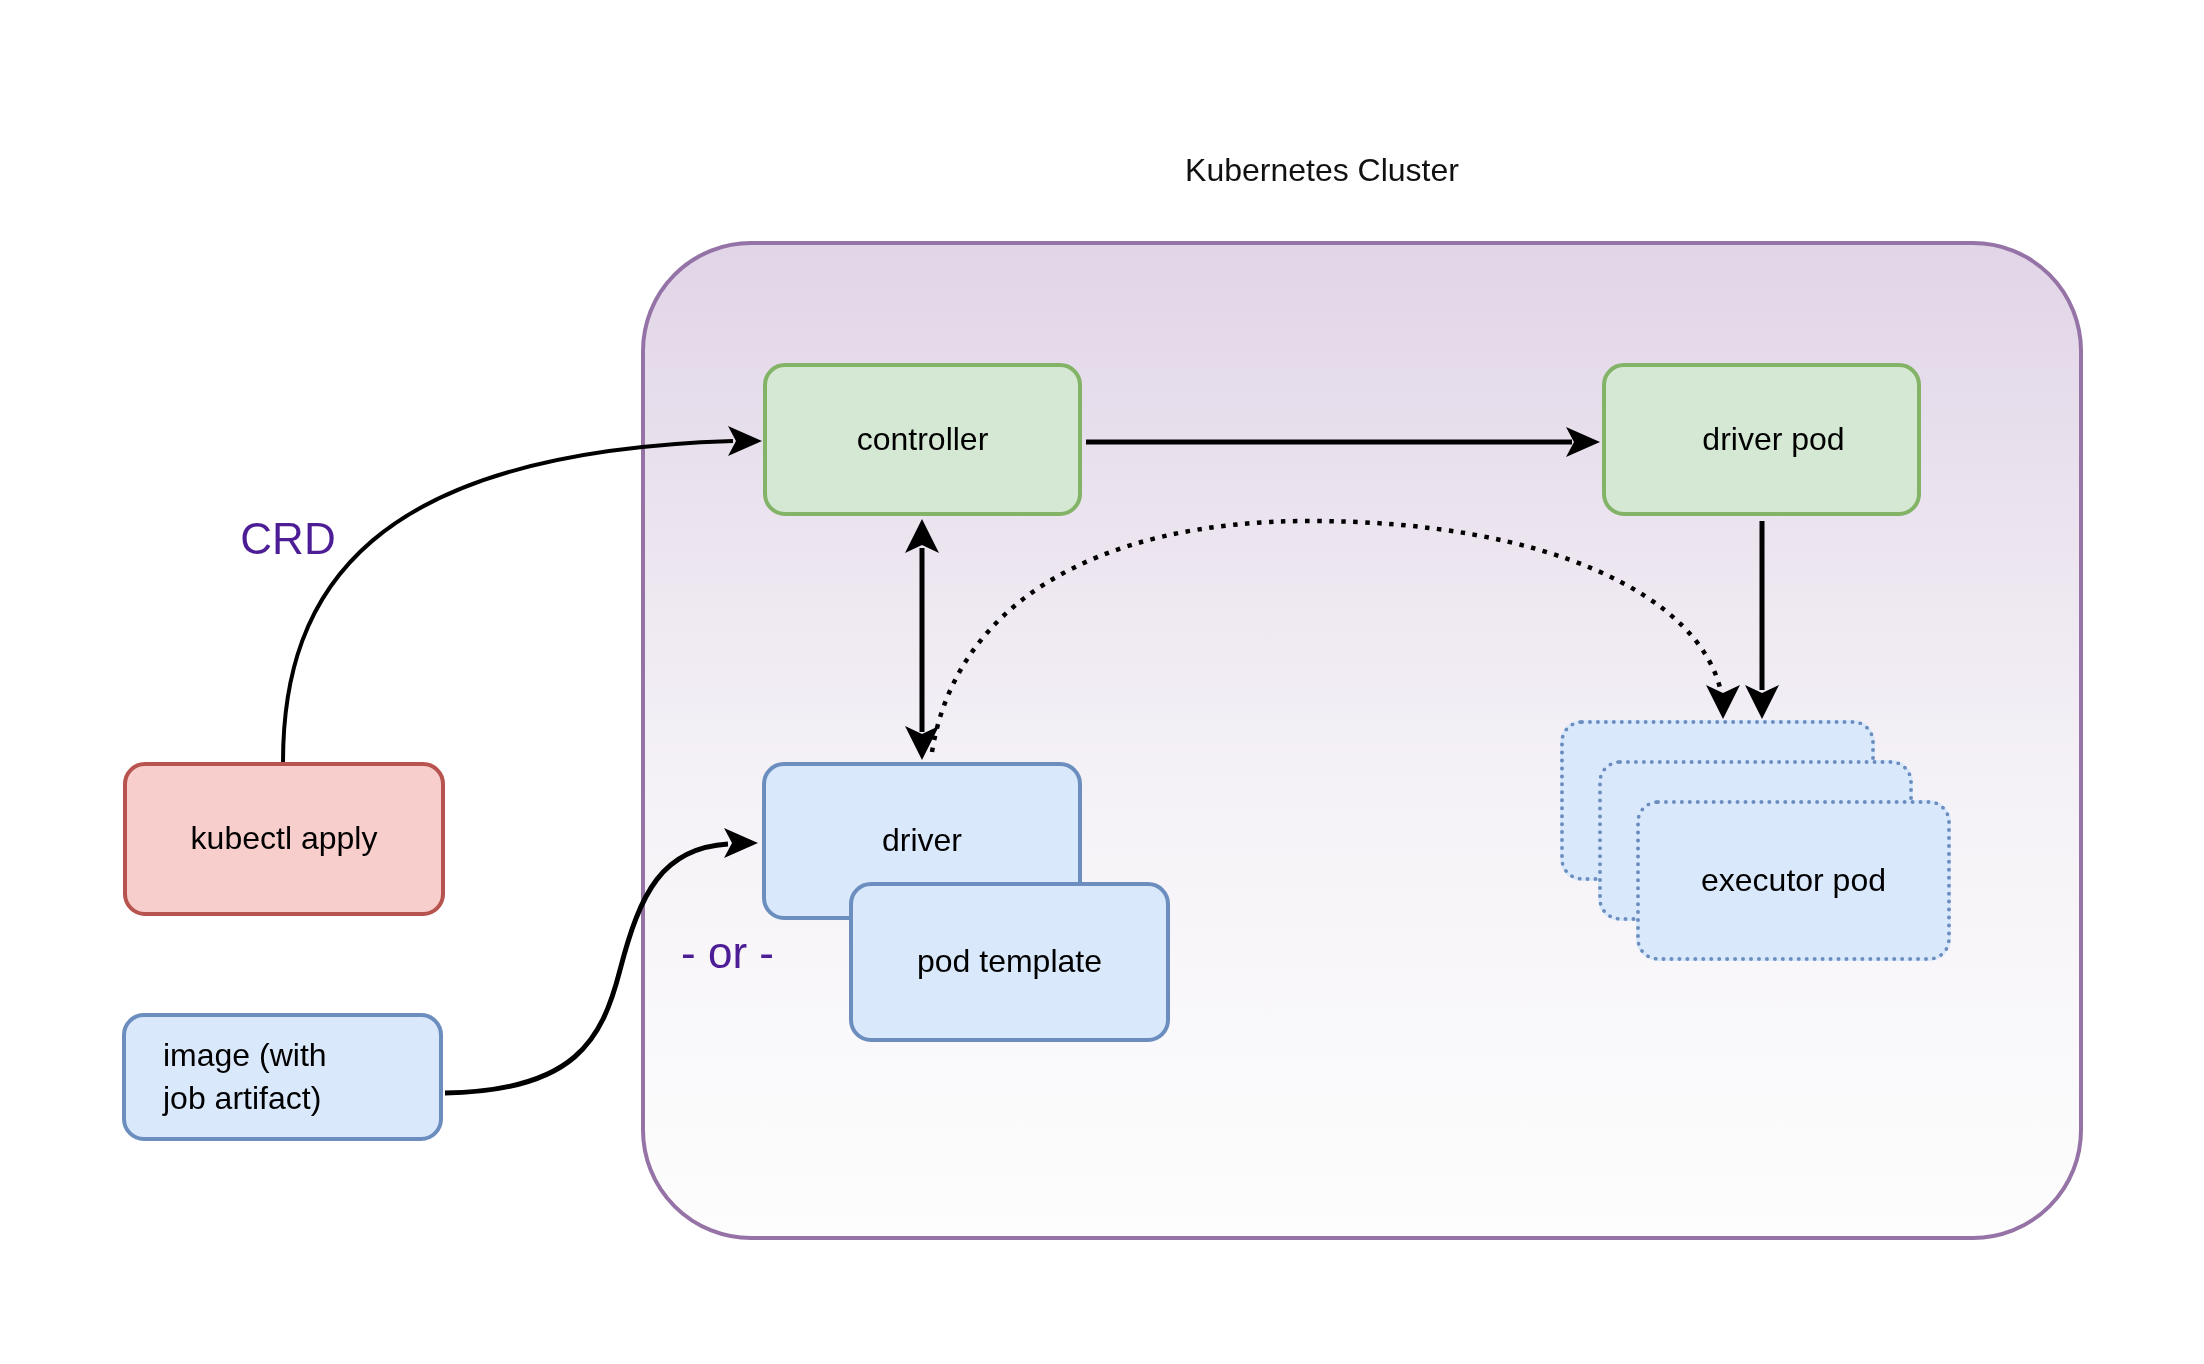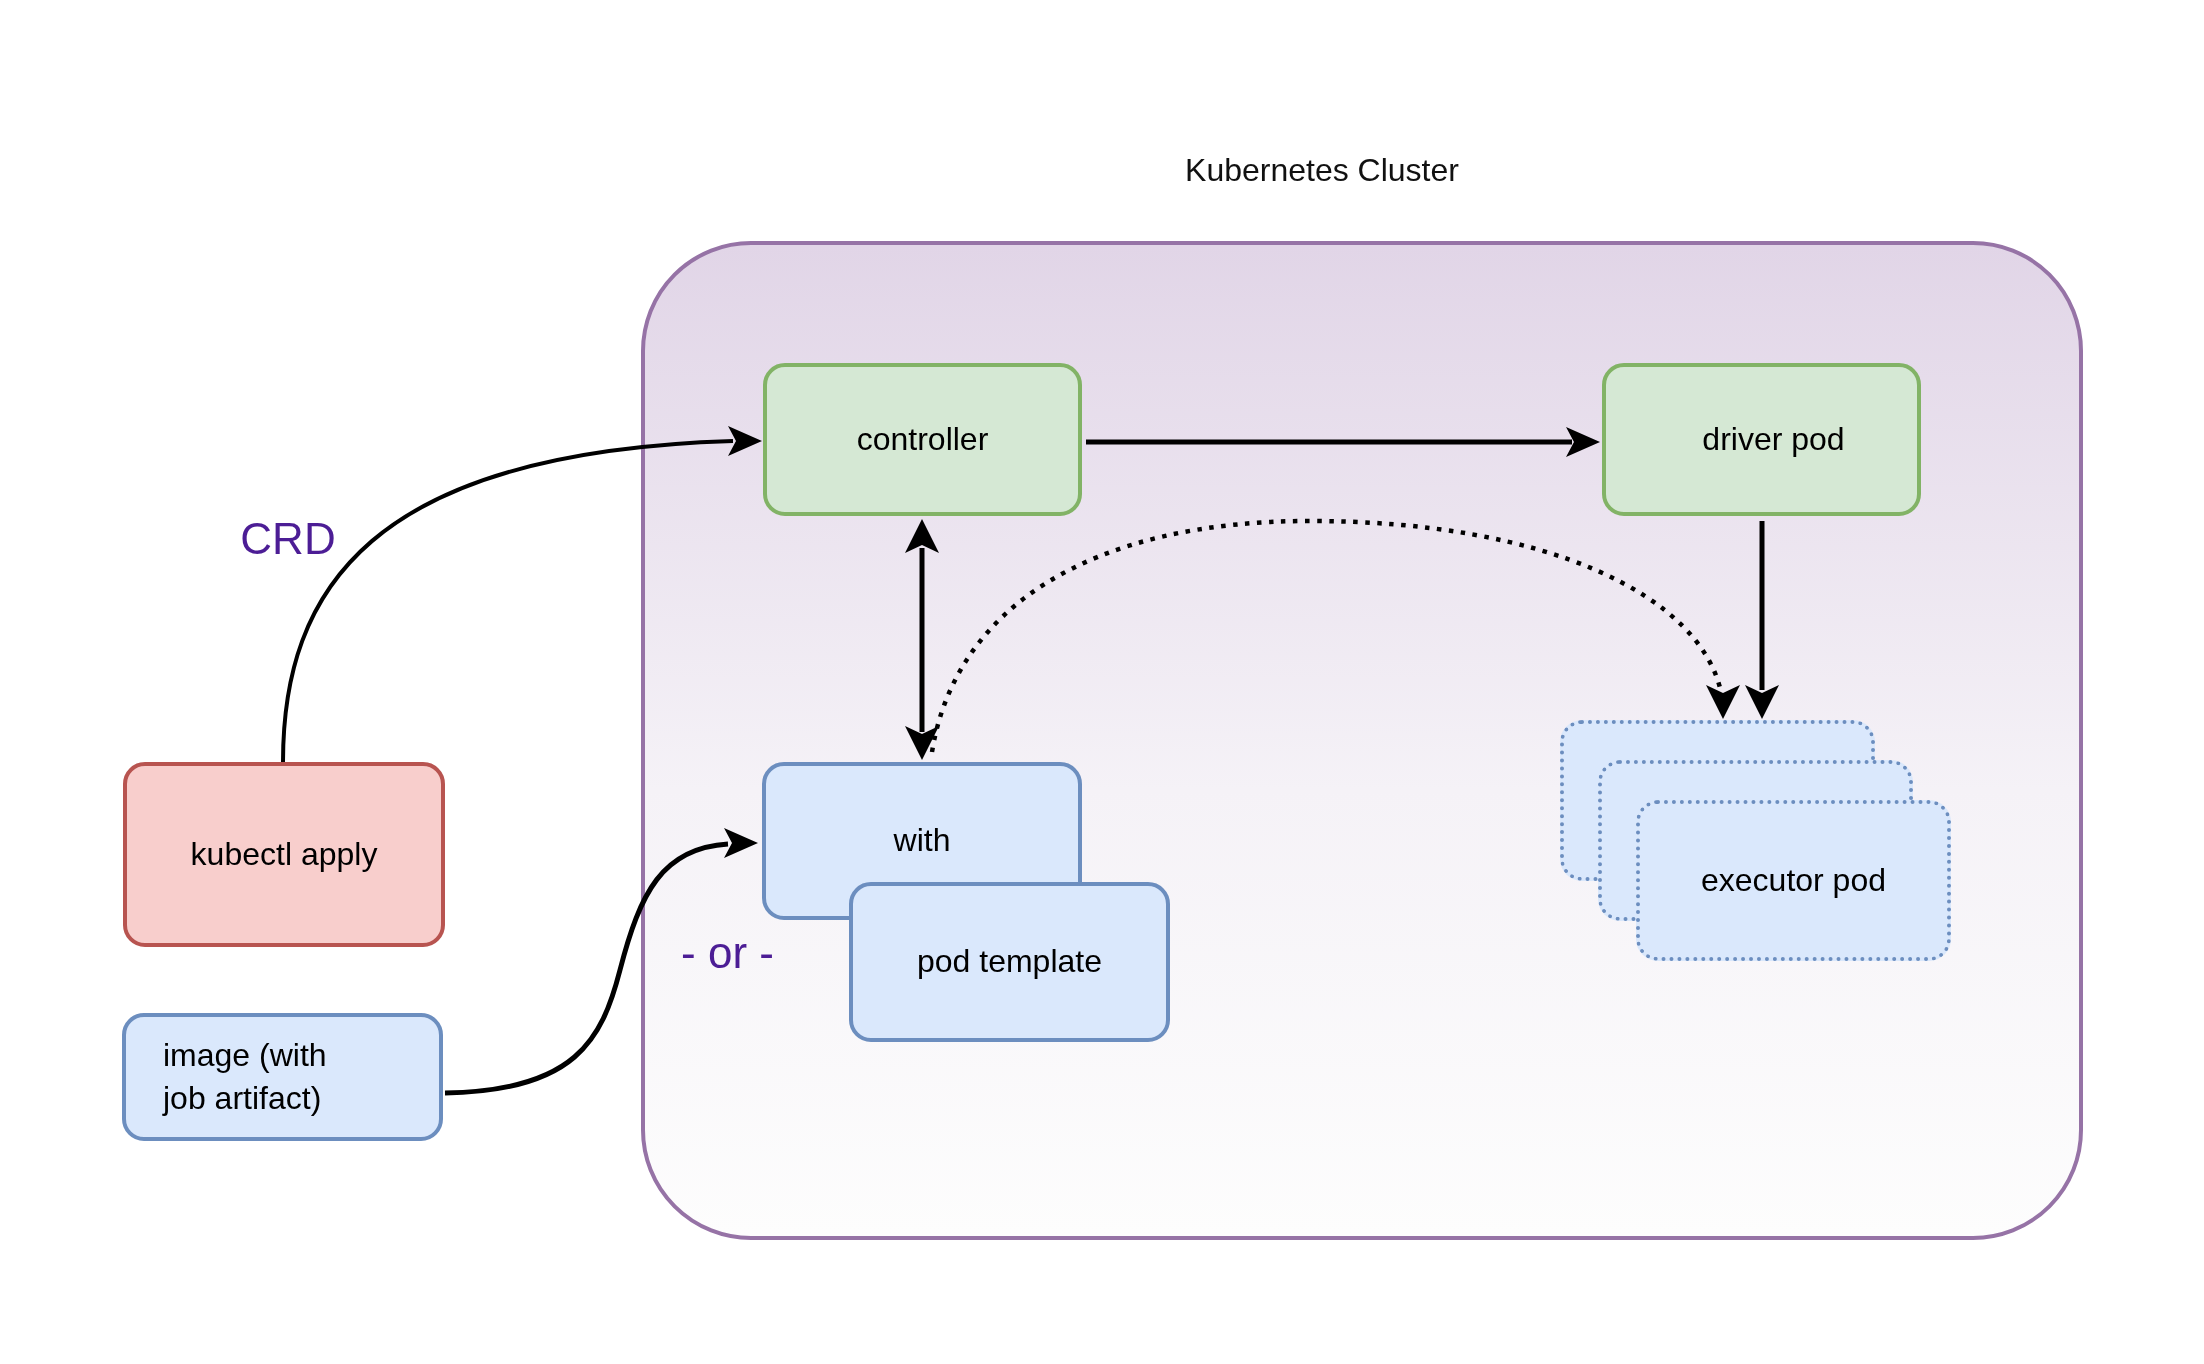--- a/index.html
+++ b/index.html
@@ -47,21 +47,21 @@
     line-height: 1.35;
     text-align: center;
   }
   .green  { background: var(--green-fill);  border: 4px solid var(--green-stroke); }
   .blue   { background: var(--blue-fill);   border: 4px solid var(--blue-stroke); }
   .red    { background: var(--red-fill);    border: 4px solid var(--red-stroke); }
   .dotted { background: var(--blue-fill);   border: 4px dotted var(--blue-stroke); }
 
   .n-controller { left: 763px;  top: 363px;  width: 319px; height: 153px; z-index: 3; }
   .n-driver     { left: 1602px; top: 363px;  width: 319px; height: 153px; z-index: 3; padding-left: 24px; }
-  .n-kubectl    { left: 123px;  top: 762px;  width: 322px; height: 185px; z-index: 3; }
+  .n-kubectl    { left: 123px;  top: 762px;  width: 322px; height: 154px; z-index: 3; }
   .n-image      { left: 762px;  top: 762px;  width: 320px; height: 158px; z-index: 3; }
   .n-podtpl     { left: 802px;  top: 882px;  width: 321px; height: 160px; z-index: 4; margin-left: 47px; }
   .n-artifact   { left: 122px;  top: 1013px; width: 321px; height: 128px; z-index: 3;
                   justify-content: flex-start; text-align: left; padding-left: 37px; }
   .n-exec-back  { left: 1560px; top: 720px;  width: 315px; height: 161px; z-index: 3; }
   .n-exec-mid   { left: 1598px; top: 760px;  width: 315px; height: 161px; z-index: 4; }
   .n-exec-front { left: 1636px; top: 800px;  width: 315px; height: 161px; z-index: 5; }
 
   .float-label {
     position: absolute;
@@ -98,21 +98,21 @@
 
   <div class="node green n-driver">
     <span>driver pod</span>
   </div>
 
   <div class="node red n-kubectl">
     <span>kubectl apply</span>
   </div>
 
   <div class="node blue n-image">
-    <span>with</span>
+    <span>driver</span>
   </div>
 
   <div class="node blue n-podtpl">
     <span>pod template</span>
   </div>
 
   <div class="node blue n-artifact">
     <span>
       <span>image (with</span><br>
       <span>job artifact)</span>

